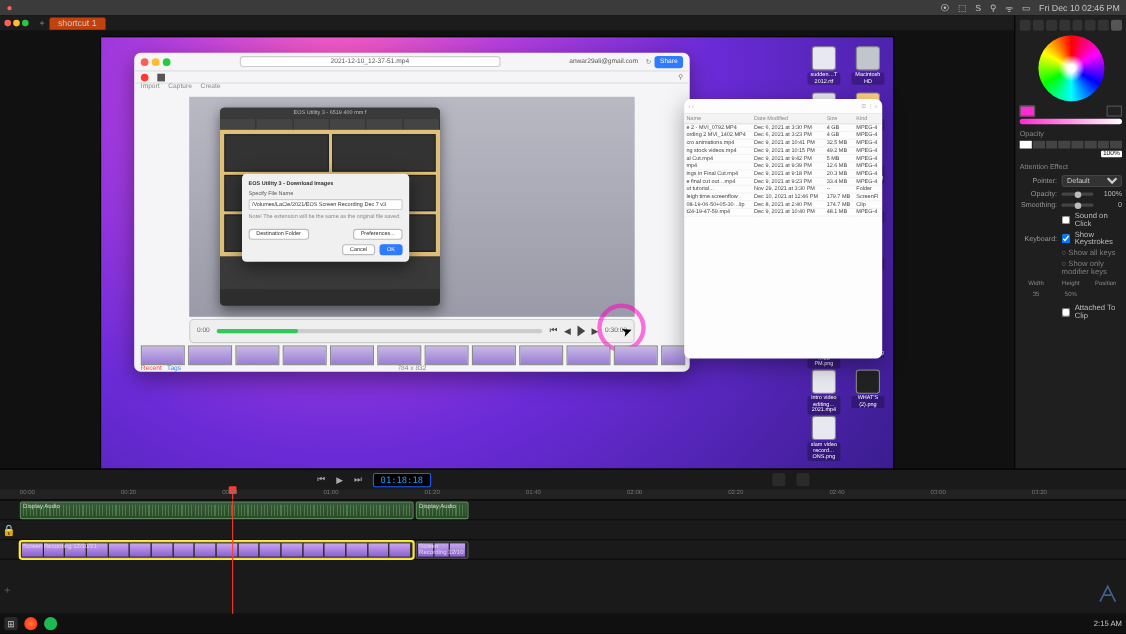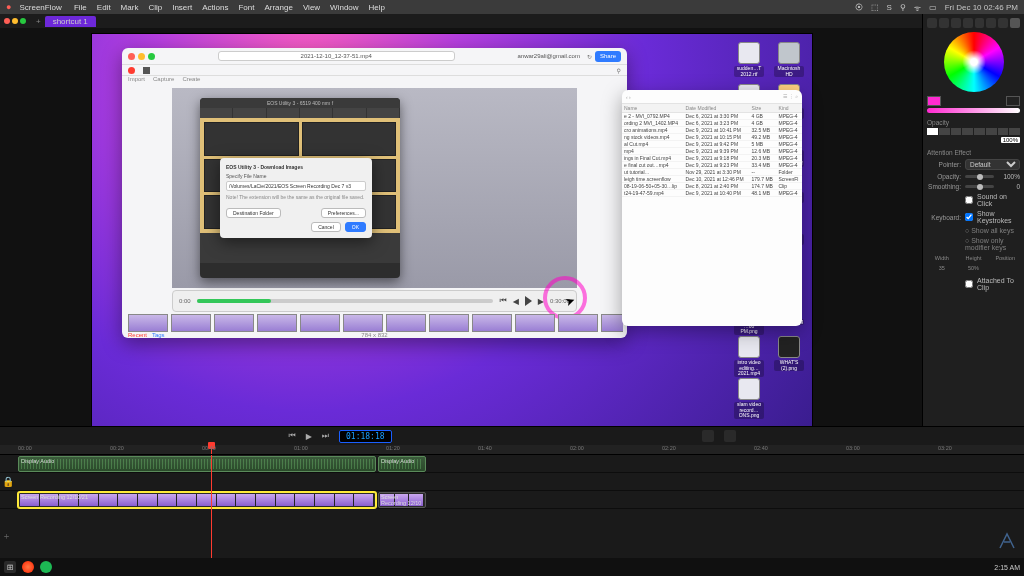--- a/index.html
+++ b/index.html
@@ -5,21 +5,21 @@
   * { margin: 0; padding: 0; box-sizing: border-box; font-family: -apple-system, "Helvetica Neue", Arial, sans-serif; }
   html, body { width: 1024px; height: 576px; overflow: hidden; background:#000; color:#ccc; font-size:10px; }
   
   .menubar { position:absolute; top:0; left:0; right:0; height:14px; background:#3b3b3b; display:flex; align-items:center; padding:0 6px; font-size:8px; color:#ddd; }
   .menubar .apple { color:#ff5f56; margin-right:8px; font-size:9px;}
   .menubar .menus span { margin-right:10px; }
   .menubar .right { margin-left:auto; display:flex; gap:8px; align-items:center;}
   .menubar .right span { opacity:.85;}
   
   .tabstrip { position:absolute; top:14px; left:0; right:0; height:14px; background:#1c1c1c; display:flex; align-items:center; padding-left:4px; font-size:8px;}
-  .tabstrip .tab { background:#6d28d9; padding:1px 8px; border-radius:2px 2px 0 0; margin-left:4px;}
+  .tabstrip .tab { background:#c2410c; padding:1px 8px; border-radius:2px 2px 0 0; margin-left:4px;}
   .tabstrip .tlights span{display:inline-block;width:6px;height:6px;border-radius:50%;margin-right:2px;}
   .tabstrip .zoom { margin-left:auto; margin-right:16px;}
   
   .canvas-area{ position:absolute; top:28px; left:0; right:102px; bottom:150px; background:#111; }
   .canvas-bg{ position:absolute; top:6px; left:92px; width:720px; height:392px;
     background: radial-gradient(circle at 30% 10%, #ff5fc1 0%, #b63fe0 25%, #6a2bd7 55%, #3a1d8f 100%);
     box-shadow:0 0 0 1px #000;}
   
   .dicon{position:absolute; width:30px; text-align:center; font-size:5px; color:#fff;}
   .dicon .ic{width:22px;height:22px;margin:0 auto 2px;background:#e8e8f0;border-radius:3px;border:1px solid #888;}
@@ -114,24 +114,20 @@
   .winbar{position:absolute;left:0;right:0;bottom:0;height:18px;background:#101010;display:flex;align-items:center;padding:0 4px;gap:6px;}
   .winbar .sq{width:12px;height:12px;background:#2a2a2a;border-radius:2px;display:flex;align-items:center;justify-content:center;}
   .winbar .clock{margin-left:auto;font-size:7px;color:#ccc;text-align:right;line-height:1;}
   .watermark{position:absolute;right:6px;bottom:22px;opacity:.5;}
 </style>
 </head>
 <body>
 
 <div class="menubar">
   <span class="apple">●</span>
-  <span class="menus">
-    <span>ScreenFlow</span>
-    <span>File</span><span>Edit</span><span>Mark</span><span>Clip</span><span>Insert</span><span>Actions</span><span>Font</span><span>Arrange</span><span>View</span><span>Window</span><span>Help</span>
-  </span>
   <span class="right">
     <span>⦿</span>
     <span>⬚</span>
     <span>S</span>
     <span>⚲</span>
     <span>ᯤ</span>
     <span>▭</span>
     <span>Fri Dec 10  02:46 PM</span>
   </span>
 </div>

